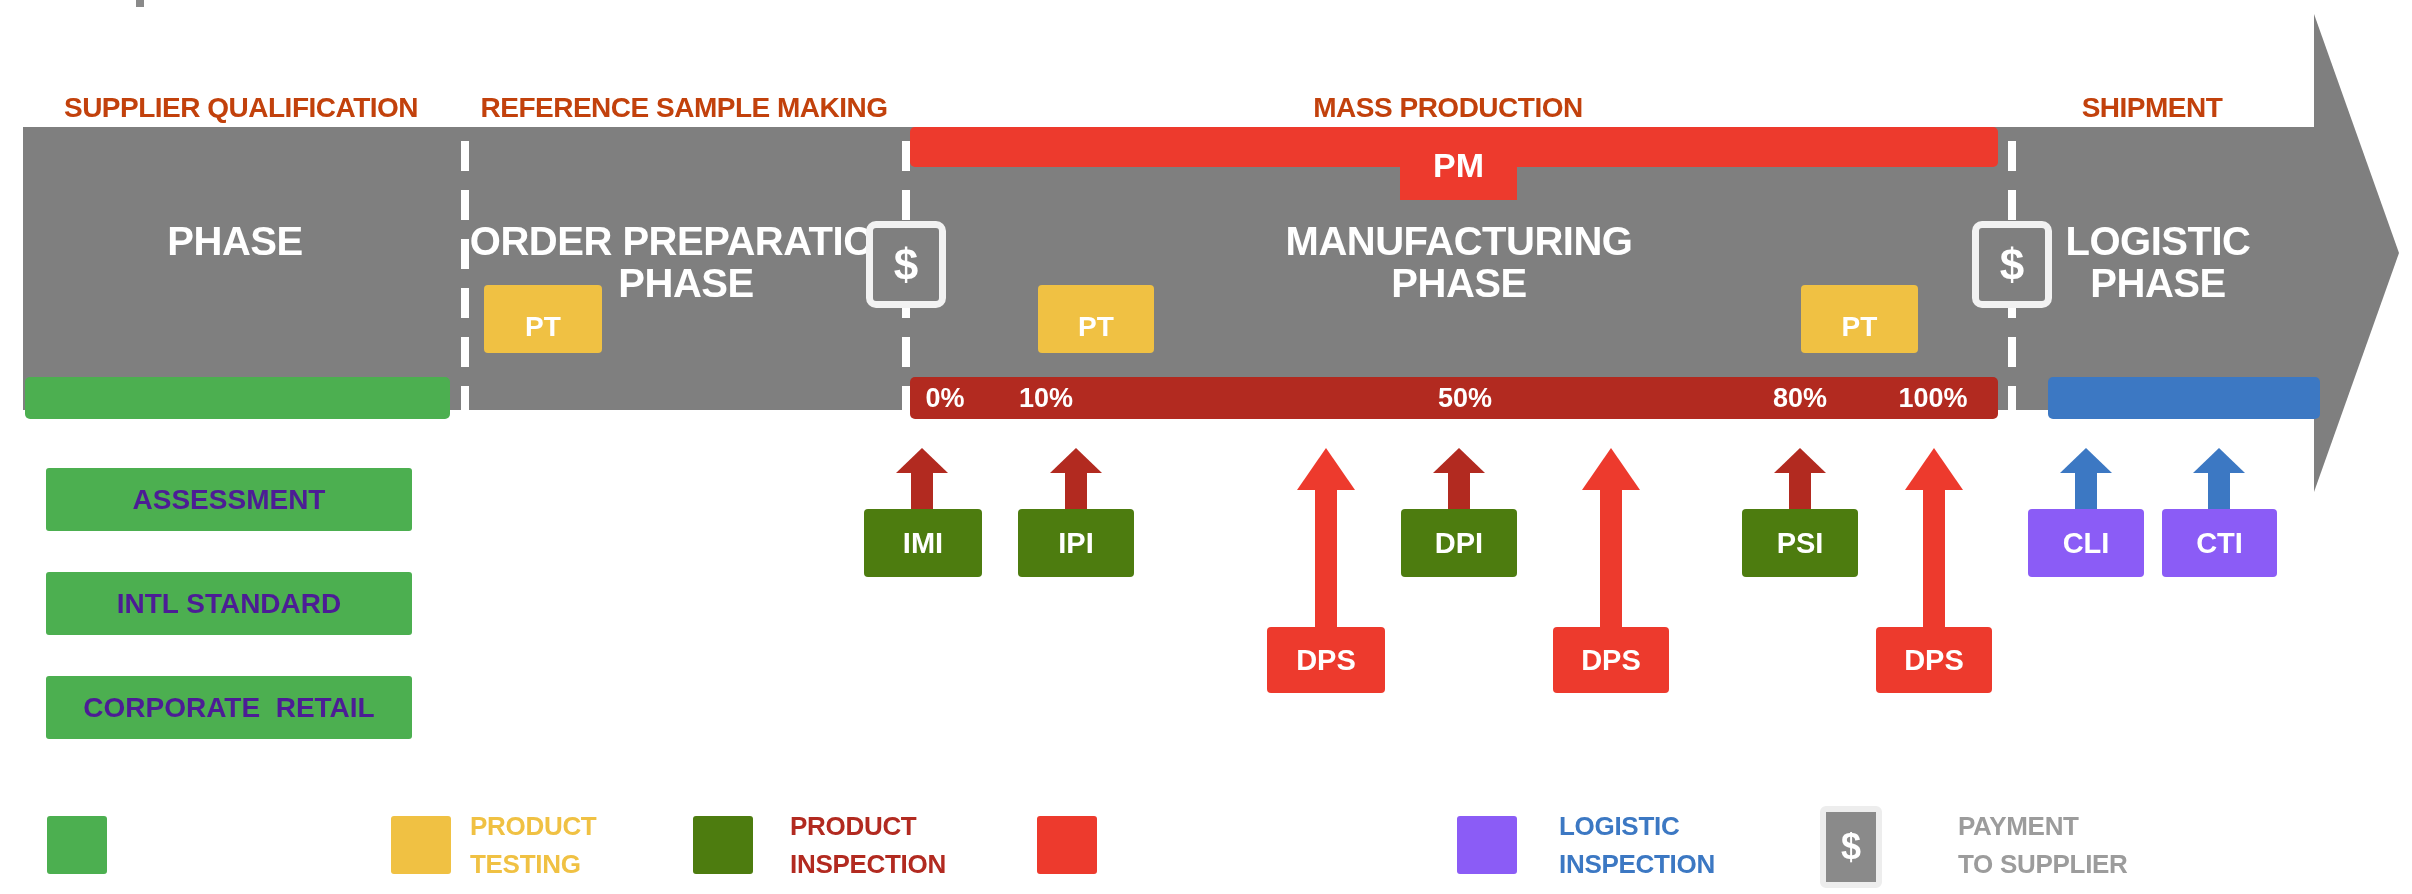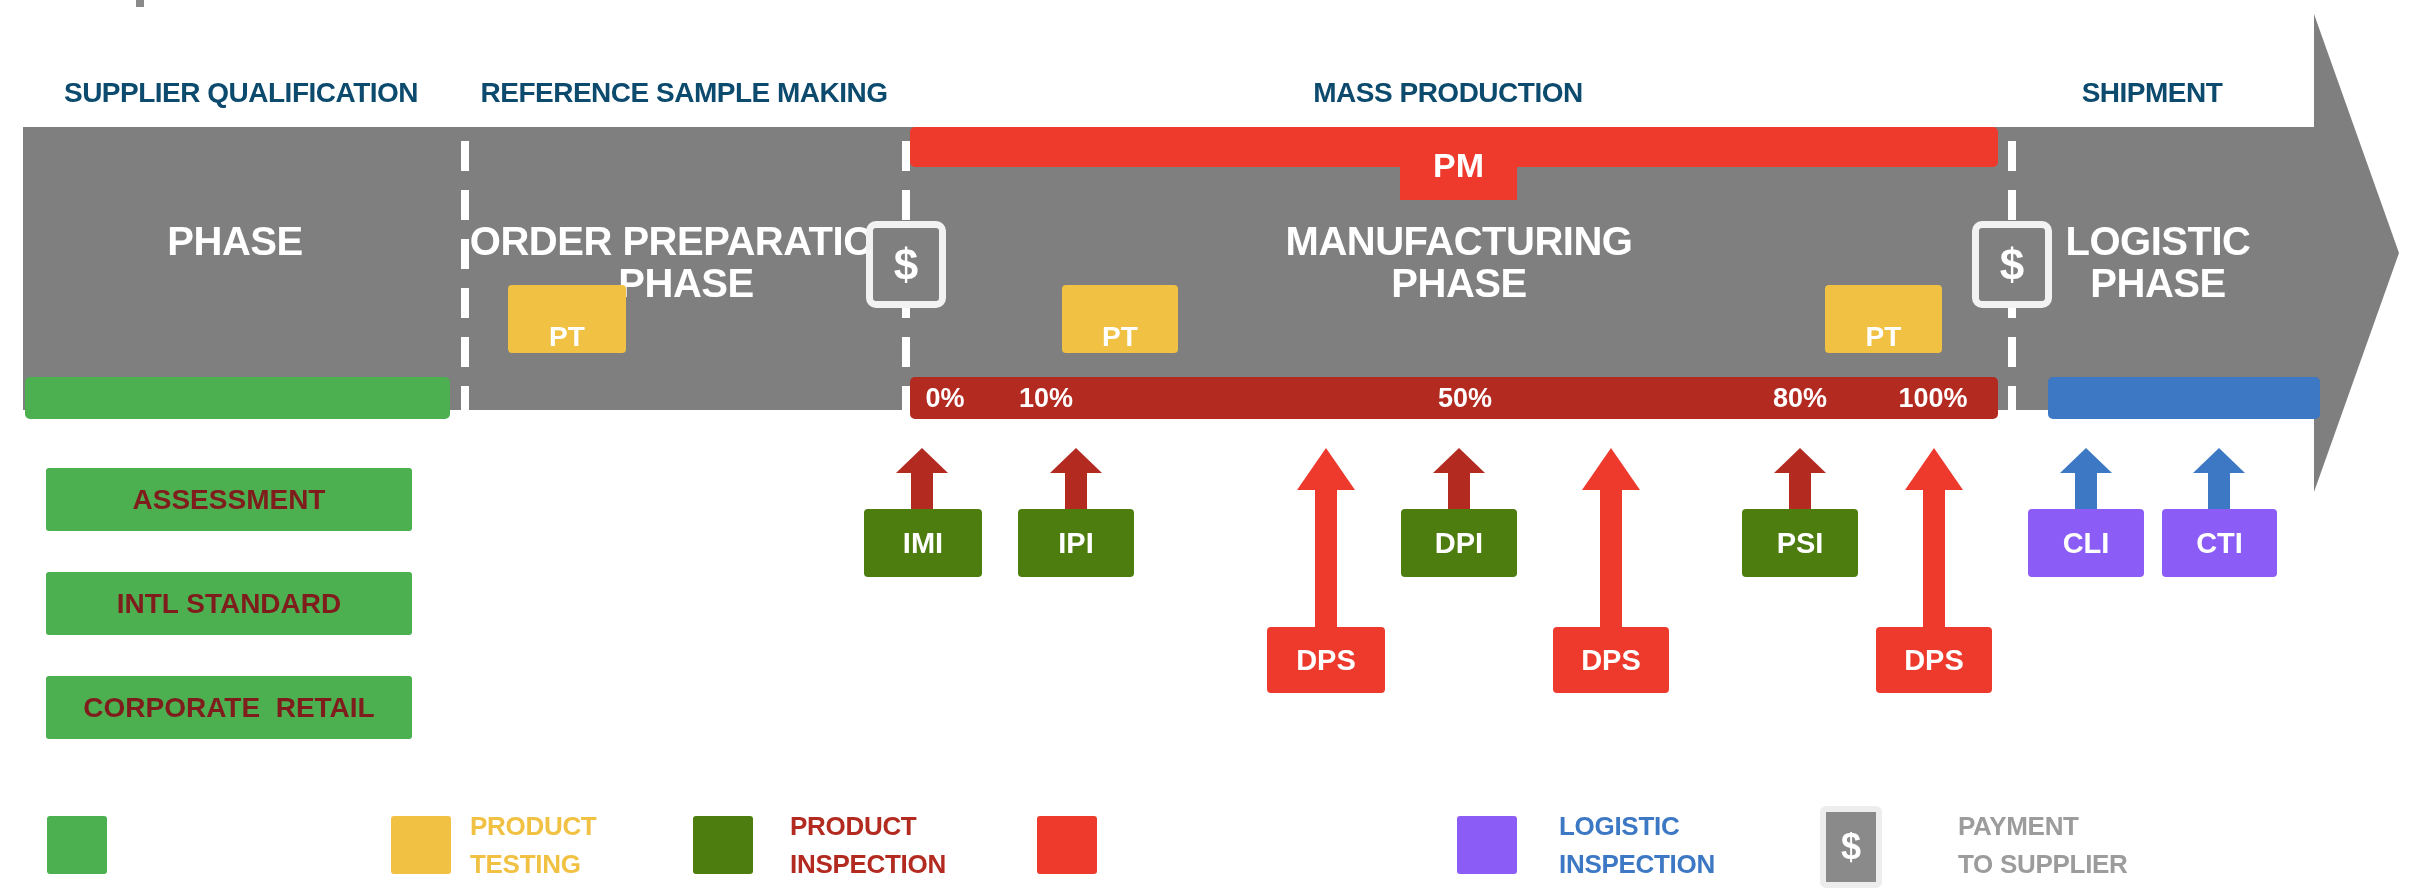--- a/index.html
+++ b/index.html
@@ -4,21 +4,21 @@
 <style>
   html,body{margin:0;padding:0;background:#ffffff;}
   .canvas{
     position:relative;width:2412px;height:894px;background:#ffffff;overflow:hidden;
     font-family:"Liberation Sans","DejaVu Sans",sans-serif;font-weight:bold;
   }
   .abs{position:absolute;}
   .ctr{display:flex;align-items:center;justify-content:center;}
   
   .stage-header{
-    top:79px;height:28px;line-height:28px;font-size:28px;color:#0c4a6e;
+    top:94px;height:28px;line-height:28px;font-size:28px;color:#c2410c;
     white-space:nowrap;transform:translateX(-50%);letter-spacing:-0.5px;
   }
   
   .band{left:23px;top:127px;width:2292px;height:283px;background:#7f7f7f;}
   .arrowhead{
     left:2314px;top:14px;width:85px;height:478px;background:#7f7f7f;
     clip-path:polygon(0 0,100% 50%,0 100%);
   }
   .dashline{
     top:127px;height:283px;width:8px;
@@ -44,39 +44,39 @@
     color:#ffffff;font-size:27px;white-space:nowrap;
   }
   
   .pay-box{
     width:80px;height:87px;box-sizing:border-box;border:7px solid #F2F2F2;border-radius:10px;
     background:#7f7f7f;color:#ffffff;font-size:44px;
   }
   
   .pt-box{
     top:285px;height:68px;background:#F0C143;border-radius:4px;color:#ffffff;font-size:28px;
-    align-items:flex-end;box-sizing:border-box;margin-left:24px;
+    align-items:flex-end;padding-bottom:10px;box-sizing:border-box;
   }
   
   .ann-box{height:68px;border-radius:4px;color:#ffffff;font-size:29px;}
   .dark-red{background:#4d7c0f;}
   .bright-red{background:#ED3A2D;}
   .blue{background:#8b5cf6;}
   .green{background:#4CAF50;}
   
   .arrow-s{top:448px;width:52px;height:62px;display:flex;flex-direction:column;align-items:center;}
   .arrow-s .head{width:0;height:0;border-left:26px solid transparent;border-right:26px solid transparent;border-bottom:25px solid;}
   .arrow-s .stem{width:22px;height:37px;}
   .arrow-t{top:448px;width:58px;height:179px;display:flex;flex-direction:column;align-items:center;}
   .arrow-t .head{width:0;height:0;border-left:29px solid transparent;border-right:29px solid transparent;border-bottom:42px solid #ED3A2D;}
   .arrow-t .stem{width:22px;height:137px;background:#ED3A2D;}
   .c-darkred .head{border-bottom-color:#B22A20;} .c-darkred .stem{background:#B22A20;}
   .c-blue .head{border-bottom-color:#3C78C3;} .c-blue .stem{background:#3C78C3;}
   
-  .eval-box{left:46px;width:366px;height:63px;border-radius:3px;color:#7f1d1d;font-size:28px;white-space:pre;}
+  .eval-box{left:46px;width:366px;height:63px;border-radius:3px;color:#4c1d95;font-size:28px;white-space:pre;}
   
   .swatch{top:816px;width:60px;height:58px;border-radius:3px;}
   .legend-text{top:807px;font-size:26px;line-height:38px;white-space:nowrap;letter-spacing:-0.3px;}
   .legend-pay{
     left:1820px;top:806px;width:62px;height:82px;box-sizing:border-box;
     border:6px solid #EDEDED;border-radius:6px;background:#8A8A8A;color:#ffffff;font-size:36px;
   }
   .artifact{left:136px;top:0;width:8px;height:7px;background:#8a8a8a;}
 </style>
 </head>

